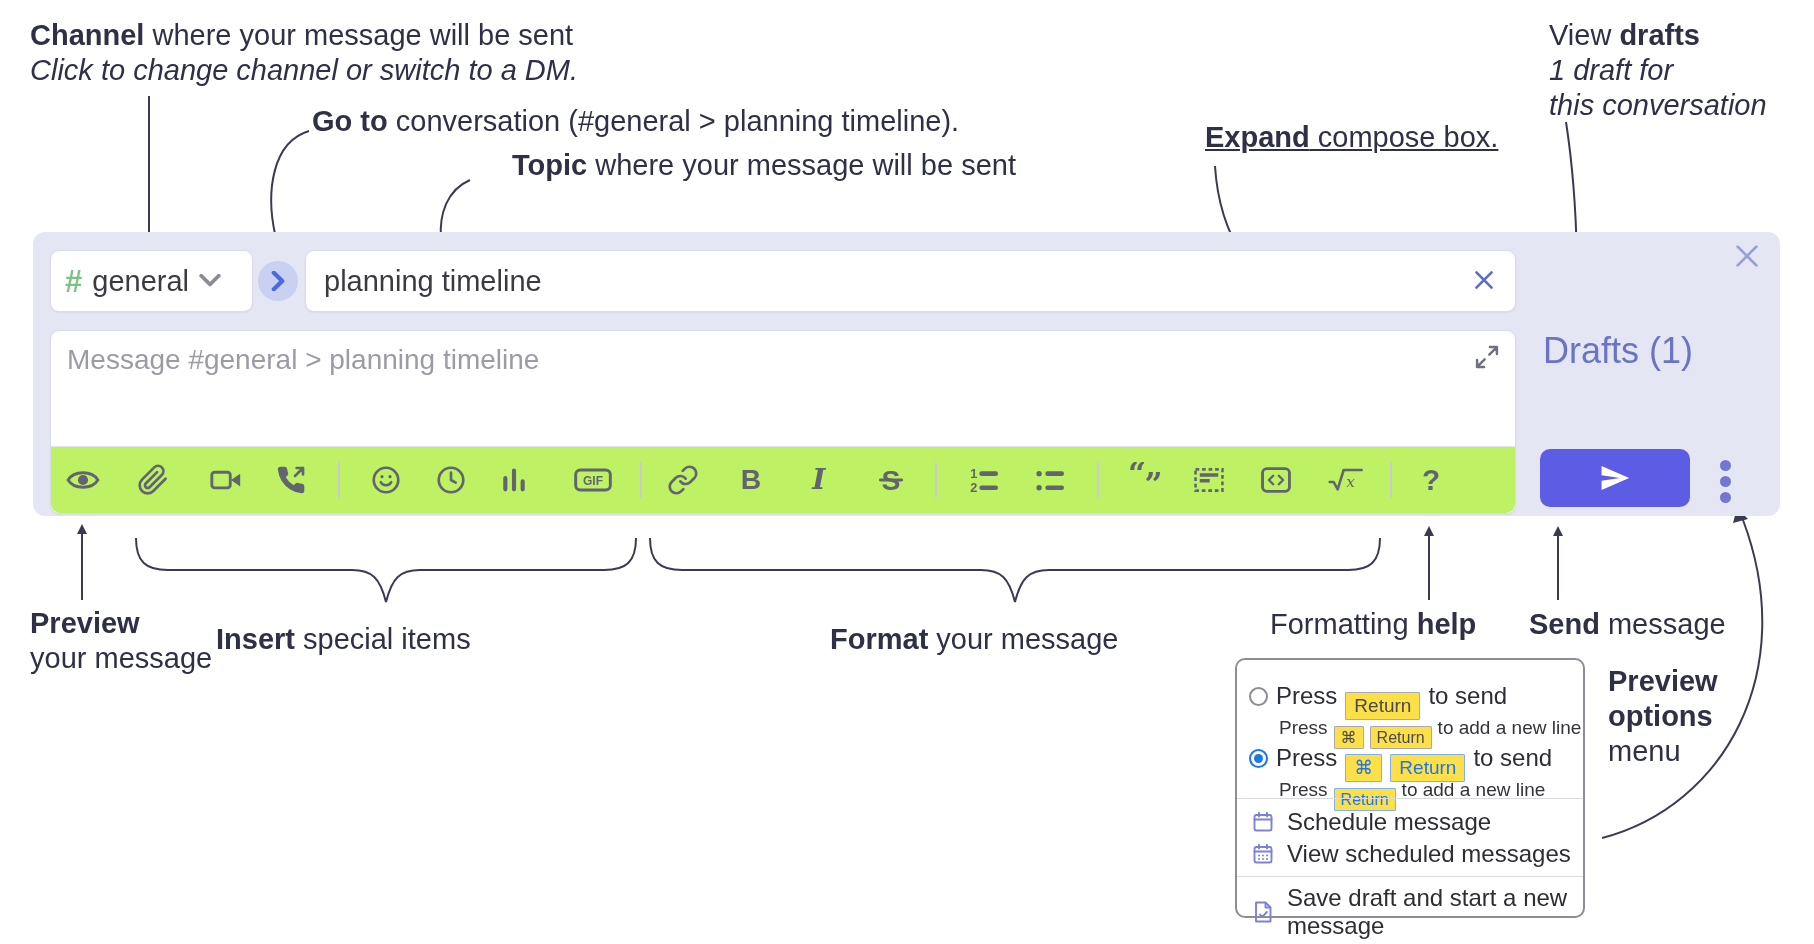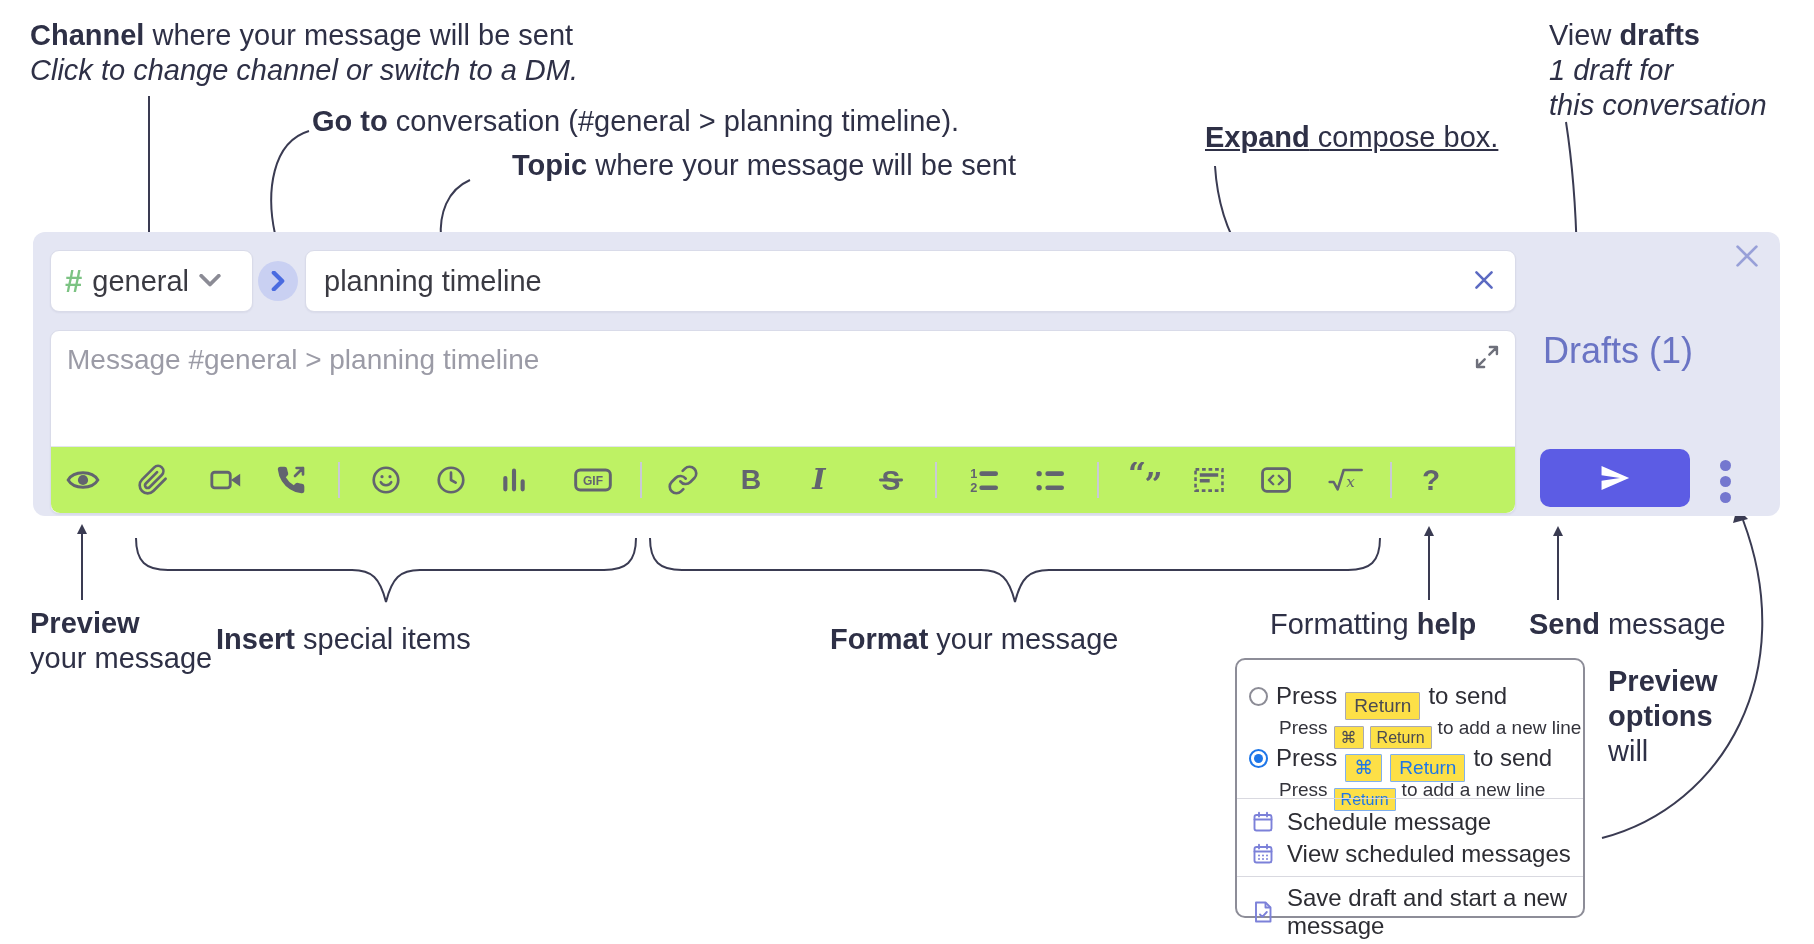--- a/index.html
+++ b/index.html
@@ -128,21 +128,21 @@
   <span>Formatting </span><b>help</b>
 </div>
 
 <div class="abs ann" style="left:1529px;top:607px;">
   <b>Send</b><span> message</span>
 </div>
 
 <div class="abs ann" style="left:1608px;top:664px;">
   <div><b>Preview</b></div>
   <div><b>options</b></div>
-  <div>will</div>
+  <div>menu</div>
 </div>
 
 <div class="abs" id="compose">
 
   <div class="abs whitebox" id="channel-box">
     <span id="channel-hash">#</span>
     <span id="channel-name">general</span>
     <svg width="22" height="14" viewBox="0 0 12 8">
       <path d="M1 1 L6 6 L11 1" fill="none" stroke="#8b8b95" stroke-width="2.2" stroke-linecap="round" stroke-linejoin="round"></path>
     </svg>

